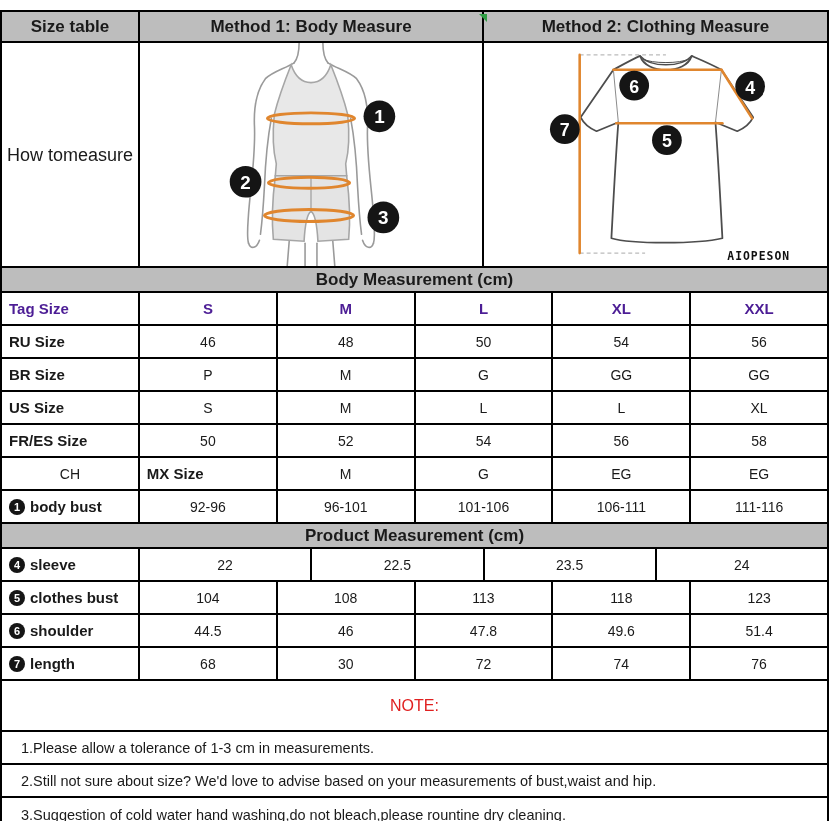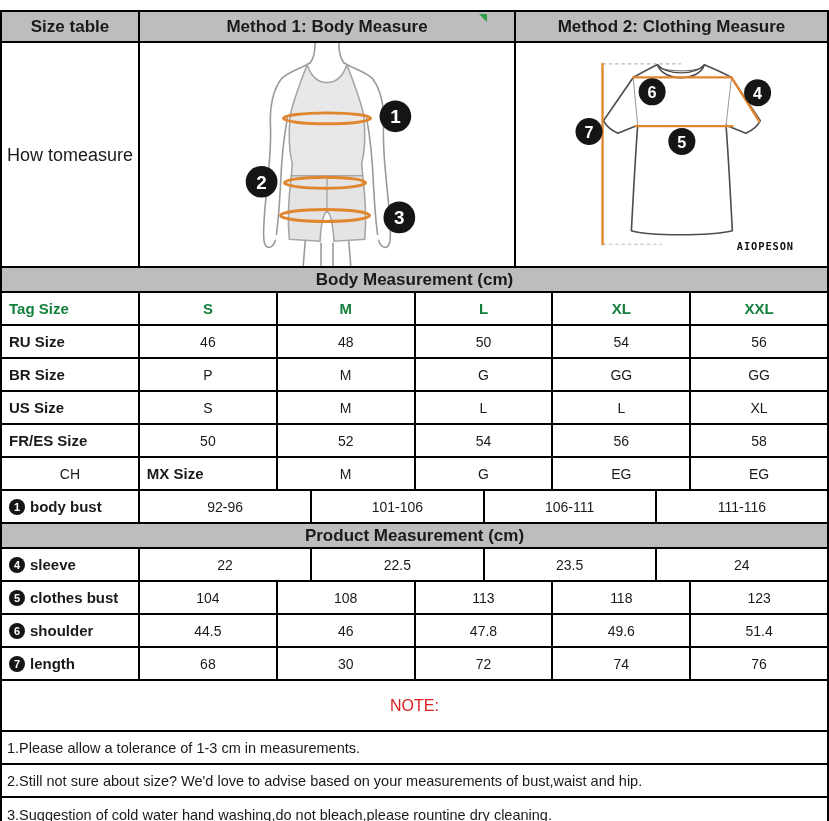--- a/index.html
+++ b/index.html
@@ -5,40 +5,40 @@
   html,body{margin:0;padding:0;background:#fff;}
   .sheet{
     position:relative; width:829px; height:821px; box-sizing:border-box;
     border:2px solid #000; background:#fff;
     font-family:"Liberation Sans", sans-serif; color:#1a1a1a;margin-top:10px;
   }
   .row{display:flex; box-sizing:border-box; border-bottom:2px solid #000;}
   .cell{box-sizing:border-box; border-right:2px solid #000; display:flex; align-items:center; justify-content:center; overflow:hidden;}
   .cell:last-child{border-right:none;}
   .c-label{width:138px; flex:none;}
-  .c-m1{width:376px; flex:none;}
+  .c-m1{width:344px; flex:none;}
   .c-m2{flex:1;}
   .r-top{height:31px; background:#bdbdbd; font-weight:bold; font-size:17px;}
   .r-howto{height:225px;}
   .howto-cell{flex-direction:row; font-weight:normal; font-size:18px; line-height:28px; background:#fff;}
   .illus-cell{align-items:flex-start; justify-content:center; padding:0; background:#fff;}
   .r-title{height:25px; background:#bdbdbd;}
   .title-cell{flex:1; border-right:none; font-weight:bold; font-size:17px;}
   .r-data{height:33px; font-size:14px; background:#fff;}
   .lbl{justify-content:flex-start; padding-left:7px; font-weight:bold; font-size:15px; gap:5px;}
   .c-val{flex:1; text-align:center;}
-  .tagrow .lbl, .tagrow .c-val{color:#15803d; font-weight:bold; font-size:15px;}
+  .tagrow .lbl, .tagrow .c-val{color:#4c1d95; font-weight:bold; font-size:15px;}
   .badge{
     width:16px; height:16px; border-radius:50%; background:#151515; color:#fff;
     font-size:11px; font-weight:bold; display:inline-flex; align-items:center; justify-content:center; flex:none;
   }
   .r-note-title{height:51px; color:#e02020; font-size:16px; background:#fff;}
   .note-cell{flex:1; border-right:none;}
   .r-note{height:33px; font-size:14.5px; background:#fff;}
-  .r-note .note-cell{justify-content:flex-start; padding-left:5px;}
+  .r-note .note-cell{justify-content:flex-start; padding-left:19px;}
   .no-bb{border-bottom:none;text-decoration:underline;}
   .green-marker{
     position:absolute; left:477px; top:2px; width:0; height:0;
     border-top:8px solid #2f9e44; border-left:8px solid transparent;
   }
   svg text{font-family:"Liberation Sans", sans-serif;}
   .brand-text{font-family:"DejaVu Sans Mono", monospace; font-weight:bold;}
 </style>
 </head>
 <body>
@@ -204,20 +204,21 @@
         <div class="cell c-val">G</div>
         <div class="cell c-val">EG</div>
         <div class="cell c-val">EG</div>
       </div>
       <div class="row r-data">
         <div class="cell c-label lbl">
           <span class="badge">1</span>
           <span>body bust</span>
         </div>
         <div class="cell c-val">92-96</div>
+        <div class="cell c-val">96-101</div>
         <div class="cell c-val">101-106</div>
         <div class="cell c-val">106-111</div>
         <div class="cell c-val">111-116</div>
       </div>
     </div>
 
   <div class="row r-title">
     <div class="cell title-cell">Product Measurement (cm)</div>
   </div>
   <div id="product-rows">

